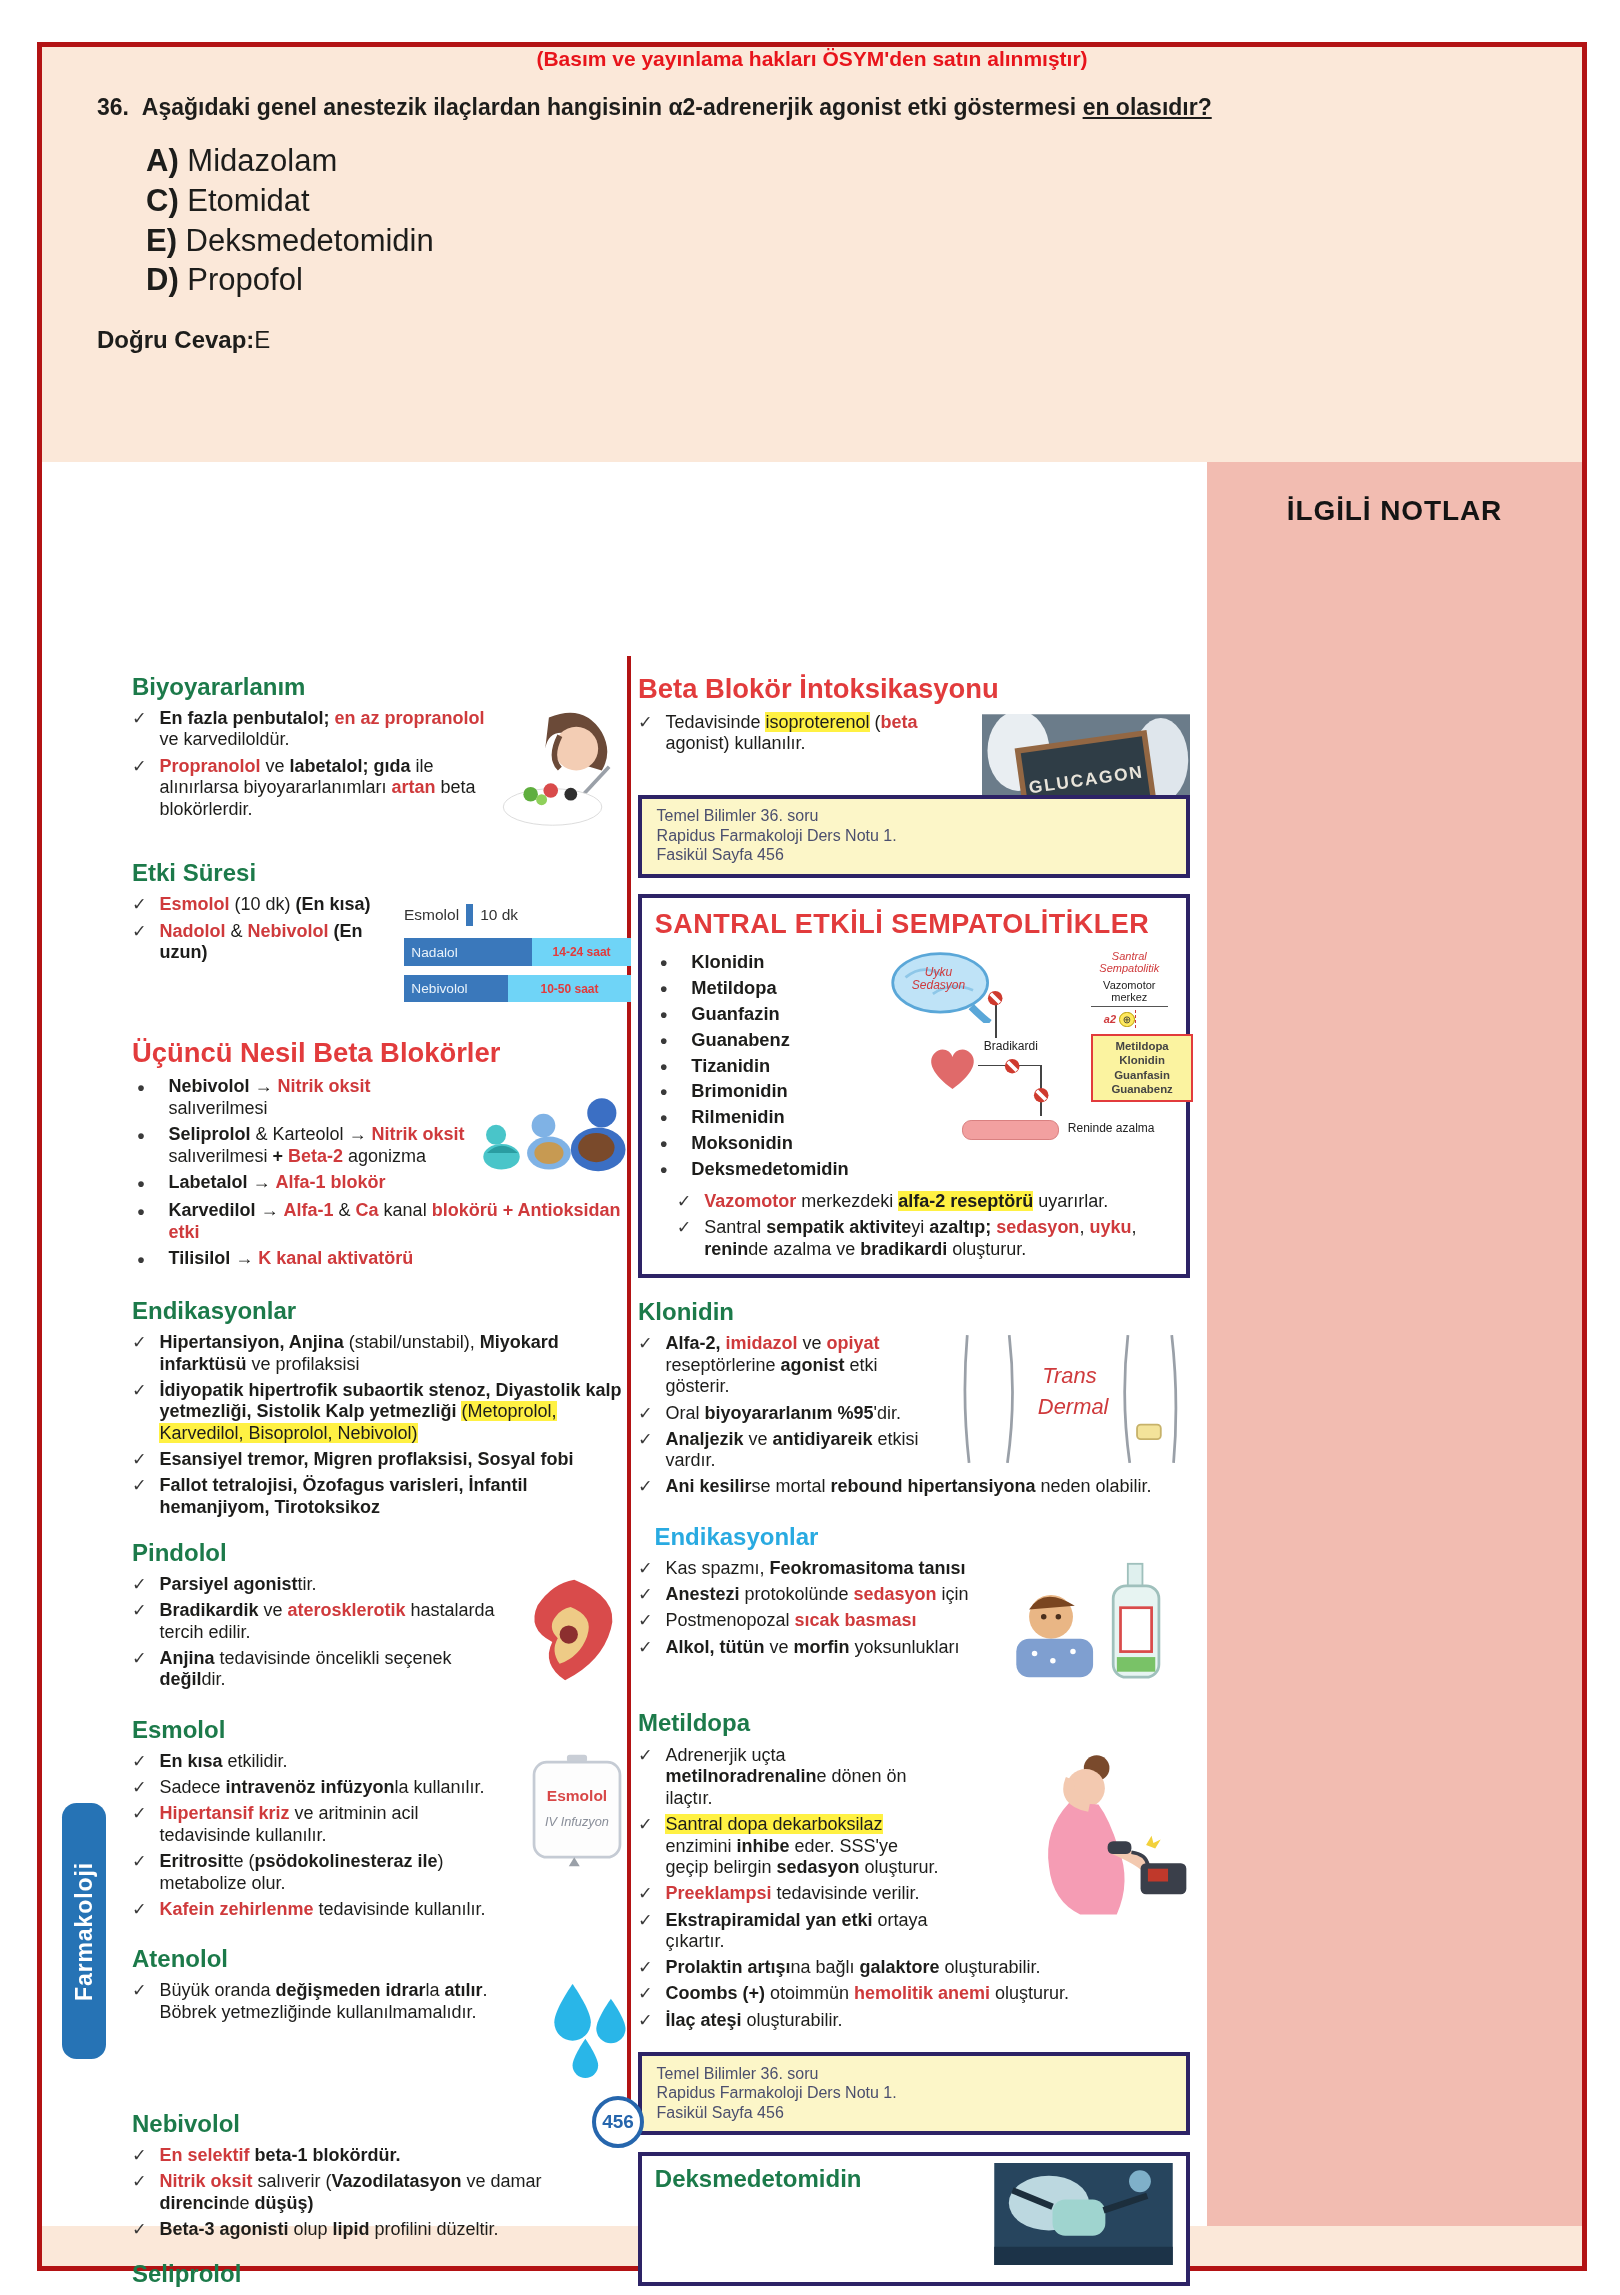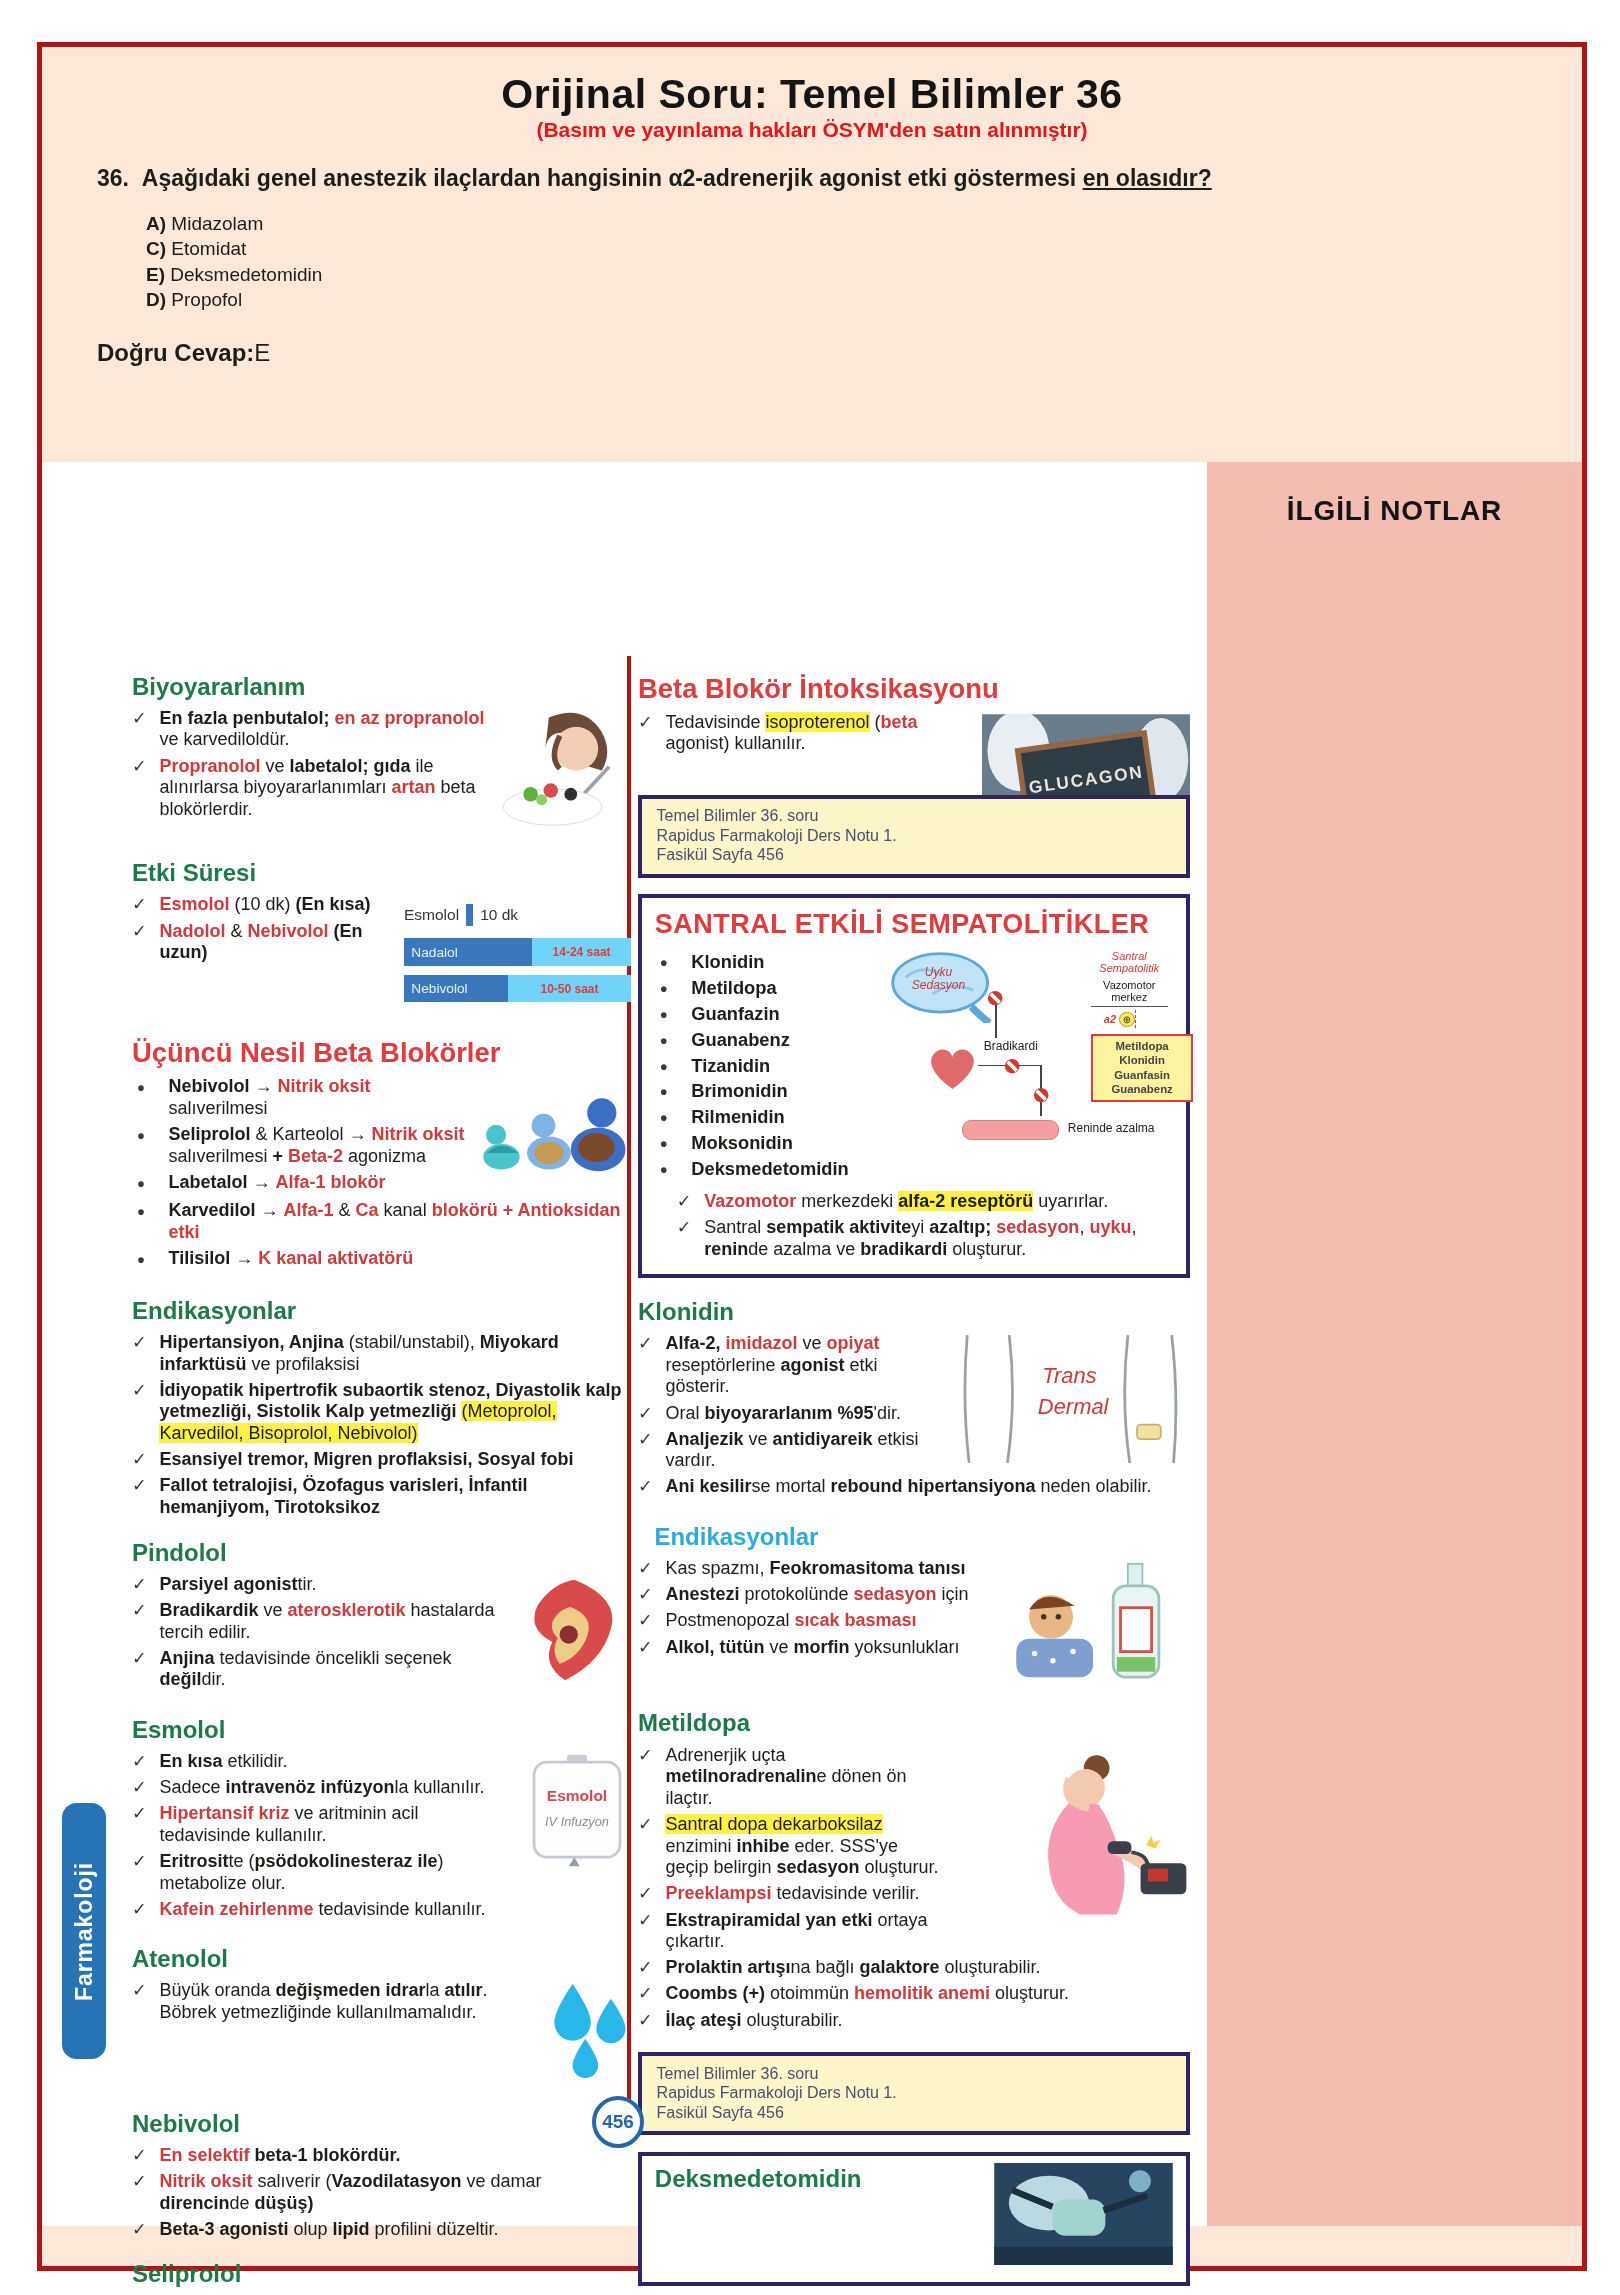--- a/index.html
+++ b/index.html
@@ -6,21 +6,21 @@
   body{width:1621px;height:2295px;position:relative;background:#ffffff;
        font-family:"Liberation Sans",sans-serif;color:#1d1d1b;}
   .frame{position:absolute;left:37px;top:42px;width:1540px;height:2219px;
          border:5.5px solid #b31314;background:#fbe8d9;box-sizing:content-box;}
   
   .q-title{text-align:center;font-weight:bold;font-size:41px;margin-top:24px;color:#151515;letter-spacing:0.5px;}
   .q-sub{text-align:center;font-weight:bold;font-size:21px;margin-top:0;color:#e8141b;}
   .q-line{display:flex;margin:22px 51px 0 55px;font-size:23px;line-height:1.25;}
   .q-num{font-weight:bold;margin-right:12.8px;}
   .q-options{margin:20px 0 0 104px;}
-  .q-options .li{font-size:19px;margin:2.7px 0;}
+  .q-options .li{font-size:31px;margin:2.7px 0;}
   .q-answer{margin:27.4px 0 0 55px;font-size:24px;}
   
   .white-area{position:absolute;left:0;top:415px;width:1165px;height:1764px;background:#ffffff;}
   .pink-area{position:absolute;left:1165px;top:415px;width:375px;height:1764px;background:#f2bcb1;}
   .pink-title{text-align:center;margin-top:33px;font-size:28px;font-weight:bold;color:#141414;letter-spacing:0.9px;}
   .divider{position:absolute;left:585px;top:194px;width:3.7px;height:1444px;background:#b31314;}
   .col{position:absolute;top:205px;}
   .col-left{left:90px;width:499px;}
   .col-right{left:596px;width:552px;}
   .badge{position:absolute;left:550px;top:1634px;width:44px;height:44px;border:4.6px solid #2666ad;
@@ -85,21 +85,20 @@
   .glu-text{fill:#e8e4da;font-weight:bold;font-size:19px;letter-spacing:2px;}
   .td-text{fill:#cf3a3c;font-style:italic;font-size:24px;}
   .clearfix::after{content:"";display:block;clear:both;}
 </style>
 </head>
 <body>
 
 <div class="frame">
 
   <div>
-    <div class="q-title">Orijinal Soru: Temel Bilimler 36</div>
     <div class="q-sub">(Basım ve yayınlama hakları ÖSYM'den satın alınmıştır)</div>
     <div class="q-line">
       <span class="q-num">36.</span>
       <span><span class="sg-b">Aşağıdaki genel anestezik ilaçlardan hangisinin α2-adrenerjik agonist etki göstermesi </span><span class="sg-ub">en olasıdır?</span></span>
     </div>
     <div class="q-options">
         <div class="li">
           <span class="tx"><span class="sg-b">A)</span><span class="sg-n"> Midazolam</span></span>
         </div>
         <div class="li">

